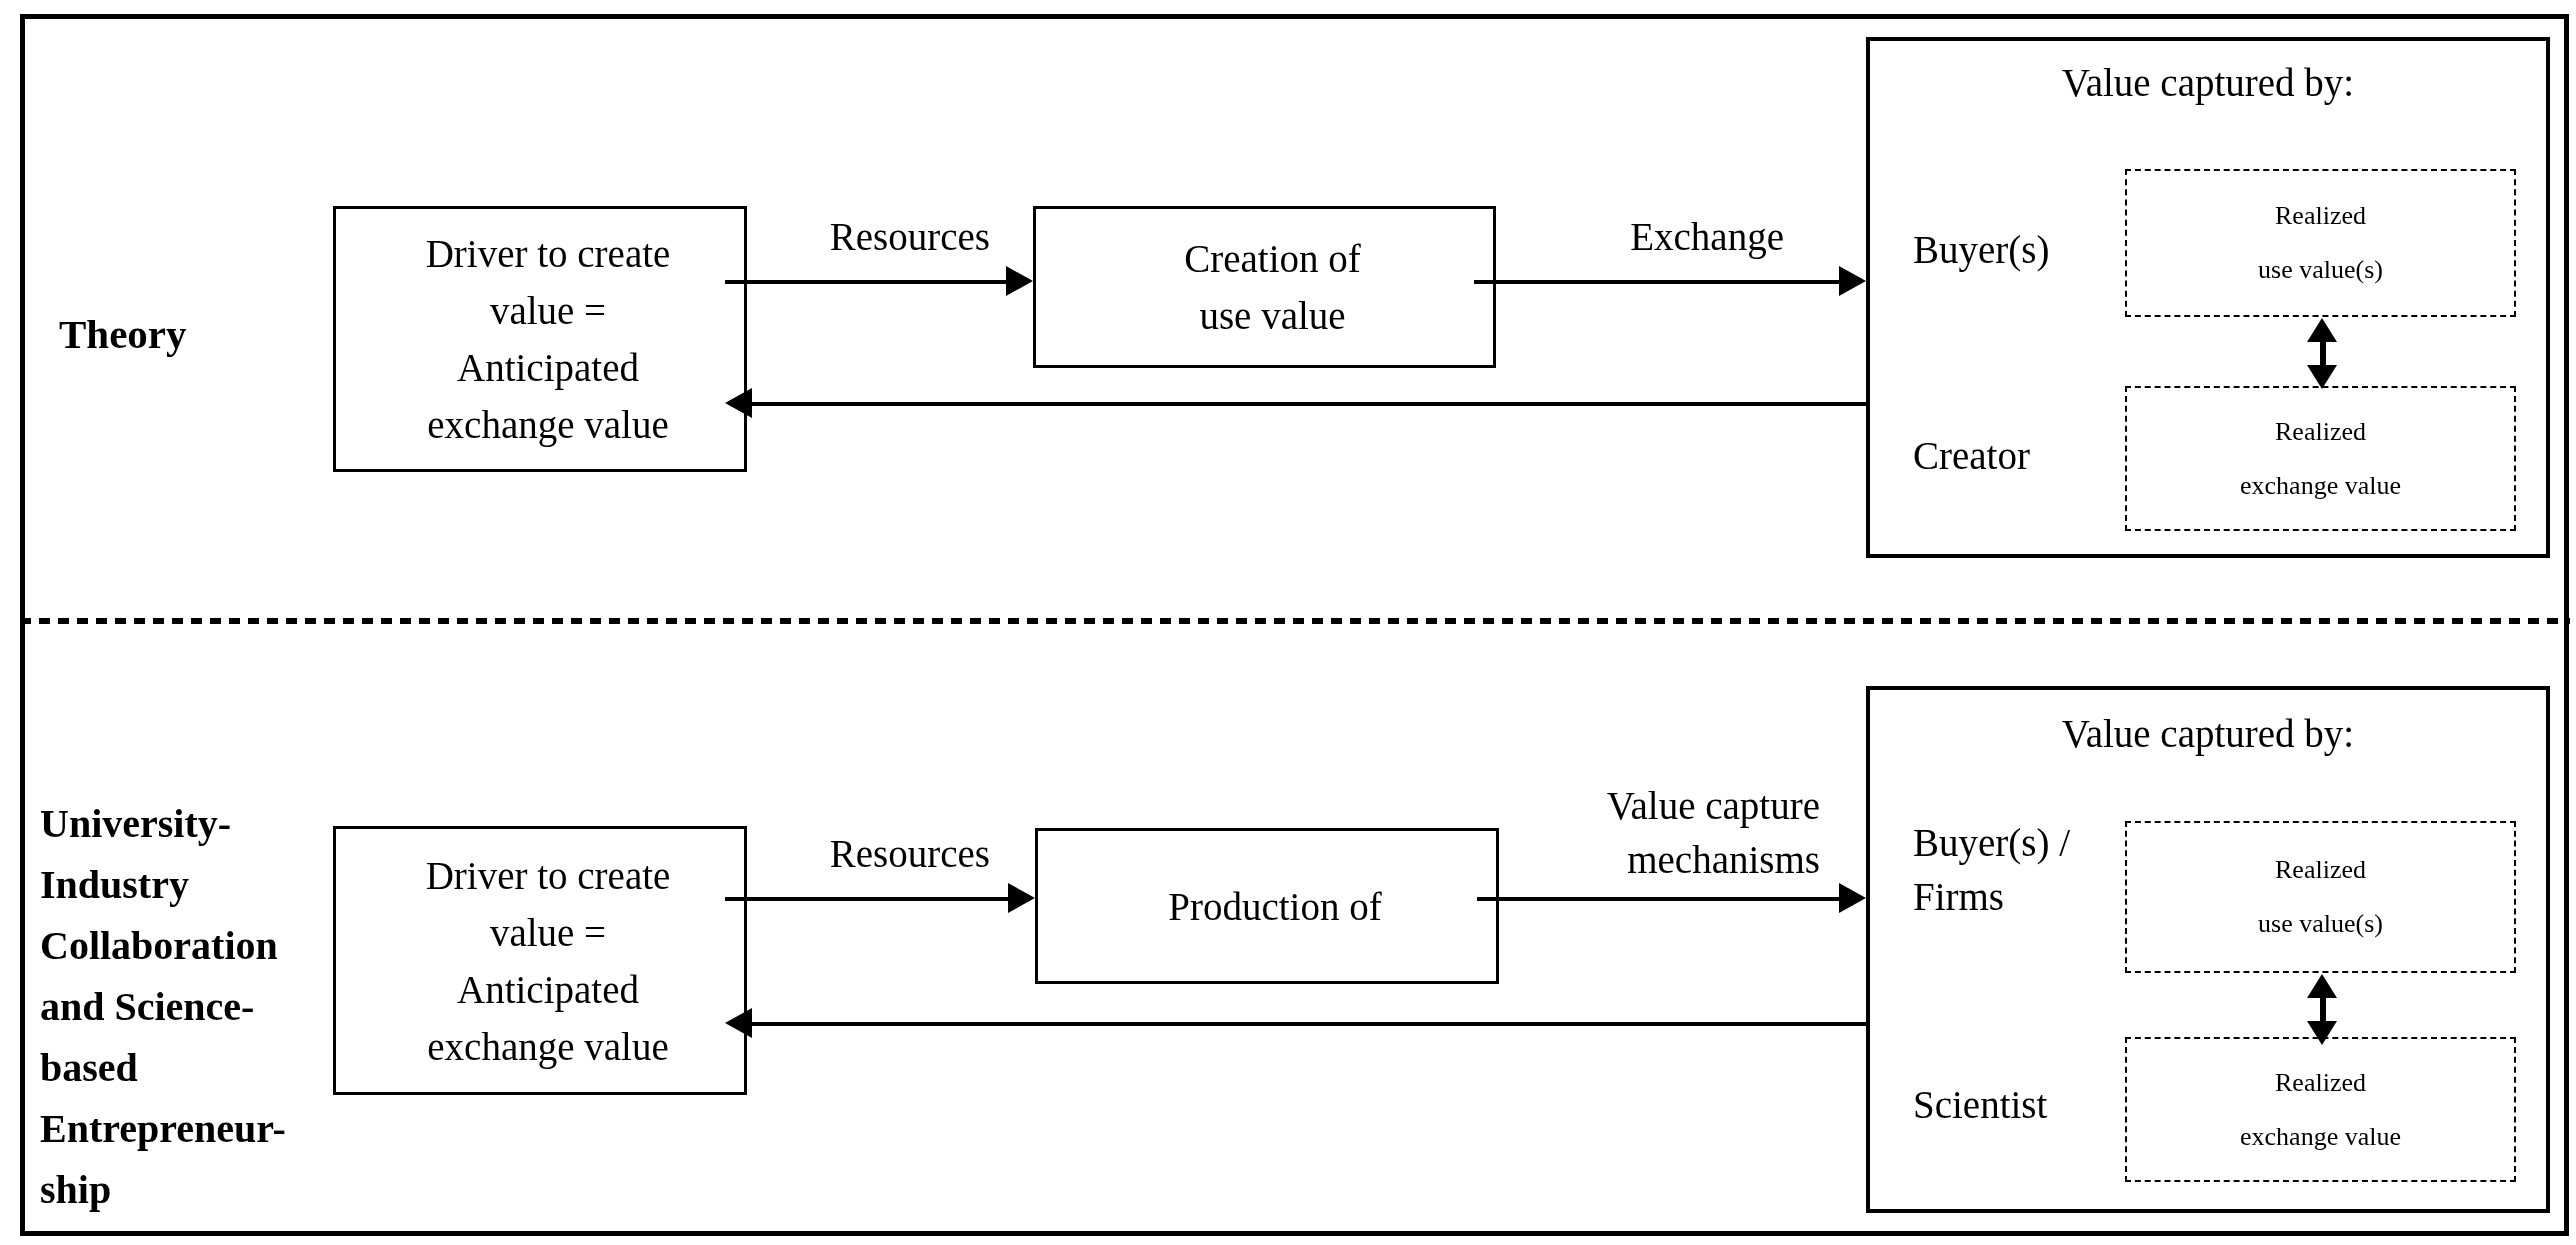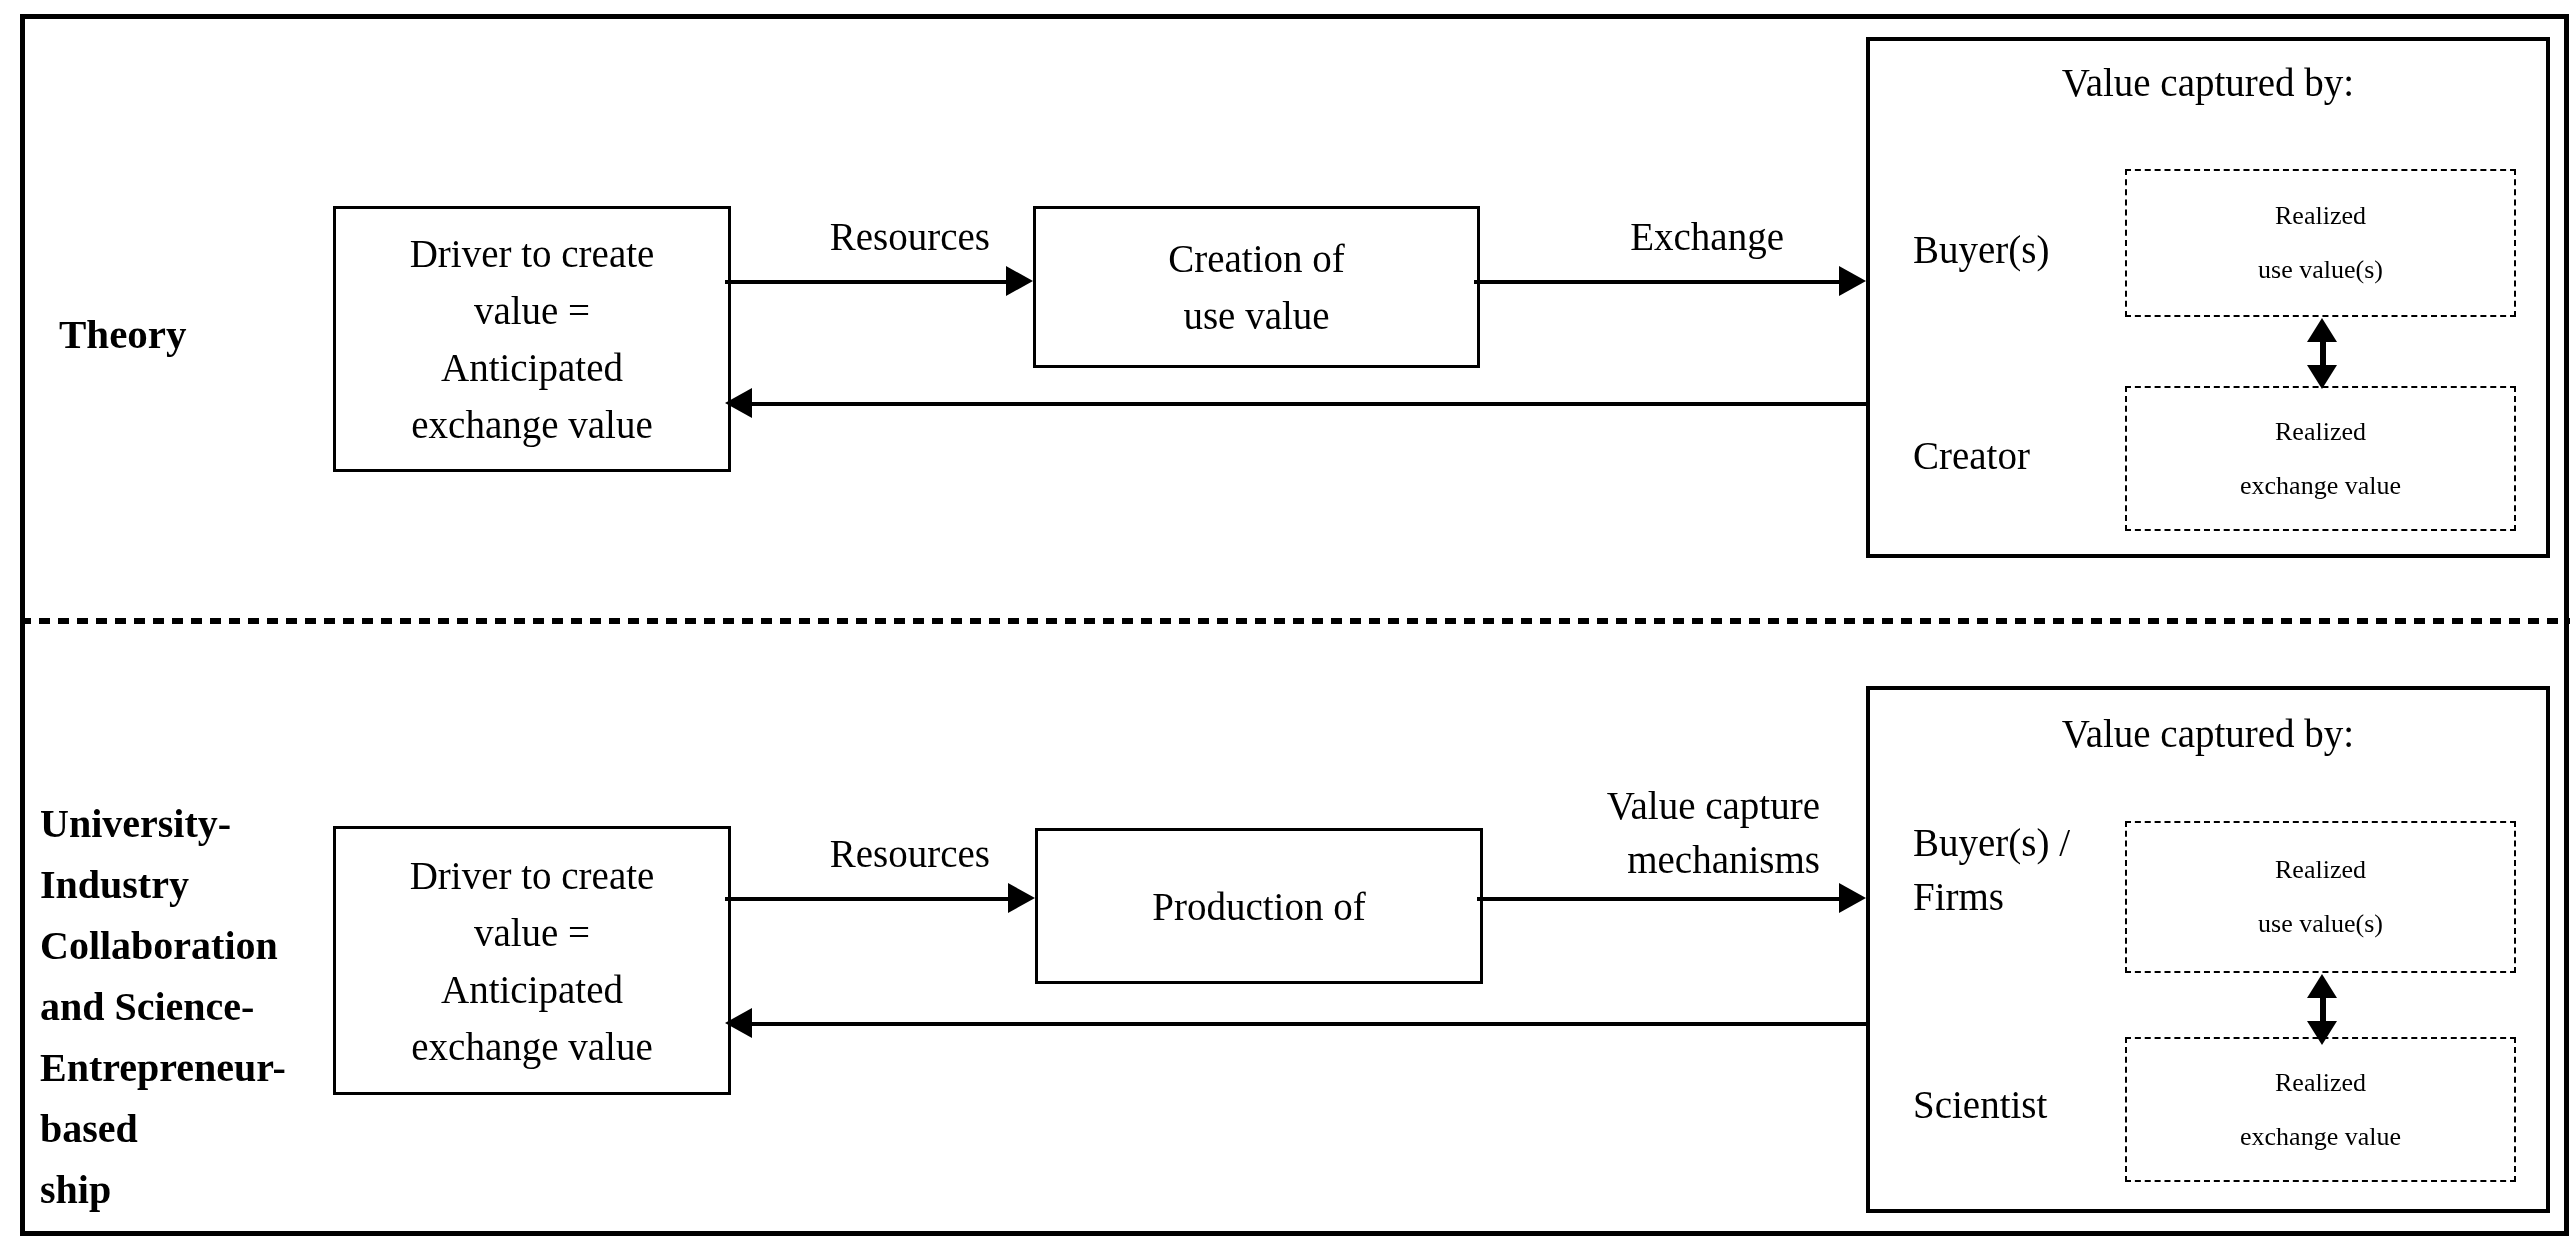--- a/index.html
+++ b/index.html
@@ -6,21 +6,21 @@
   body{width:2576px;height:1245px;position:relative;
        font-family:"Liberation Serif","DejaVu Serif",serif;color:#000;}
   .frame{position:absolute;left:20px;top:13.6px;width:2539px;height:1212px;border:5.7px solid #000;}
   .sep{position:absolute;left:20px;top:618px;width:2550px;height:5.7px;
        background:repeating-linear-gradient(90deg,#000 0 11.4px,transparent 11.4px 19px);}
   .rowlabel{position:absolute;font-weight:bold;font-size:41px;line-height:47px;}
   .uiclabel{position:absolute;font-weight:bold;font-size:40px;line-height:61px;}
   .uiclabel div{display:block;}
   .sbox{position:absolute;border:3.6px solid #000;background:#fff;display:flex;
         align-items:center;justify-content:center;text-align:center;
-        font-size:39px;line-height:57px;}
+        font-size:39px;line-height:57px;padding-left:16px;}
   .sbox span{display:block;}
   .flowlbl{position:absolute;text-align:right;font-size:39px;line-height:46px;}
   .flowlbl span{display:block;line-height:54px;}
   .panel{position:absolute;border:4.3px solid #000;background:#fff;}
   .ptitle{position:absolute;left:0;width:100%;text-align:center;font-size:39px;line-height:46px;}
   .actor{position:absolute;font-size:39px;line-height:43px;white-space:nowrap;}
   .actor2l{position:absolute;font-size:39px;line-height:54px;white-space:nowrap;}
   .dbox{position:absolute;border:2.9px dashed #000;display:flex;align-items:center;
         justify-content:center;text-align:center;font-size:26px;line-height:54px;}
   .dbox span{display:block;}
@@ -107,22 +107,22 @@
     </div>
   </div>
   <div class="actor" style="left:43px;top:393px;">Creator</div>
 </div>
 
 <div class="uiclabel" style="left:40px;top:745px;width:285px;margin-top:48px;">
   <div>University-</div>
   <div>Industry</div>
   <div>Collaboration</div>
   <div>and Science-</div>
+  <div>based</div>
   <div>Entrepreneur-</div>
-  <div>based</div>
   <div>ship</div>
 </div>
 
 <div class="sbox" style="left:333px;top:826px;width:392px;height:263px;">
   <div>
     <span>Driver to create</span>
     <span>value =</span>
     <span>Anticipated</span>
     <span>exchange value</span>
   </div>

